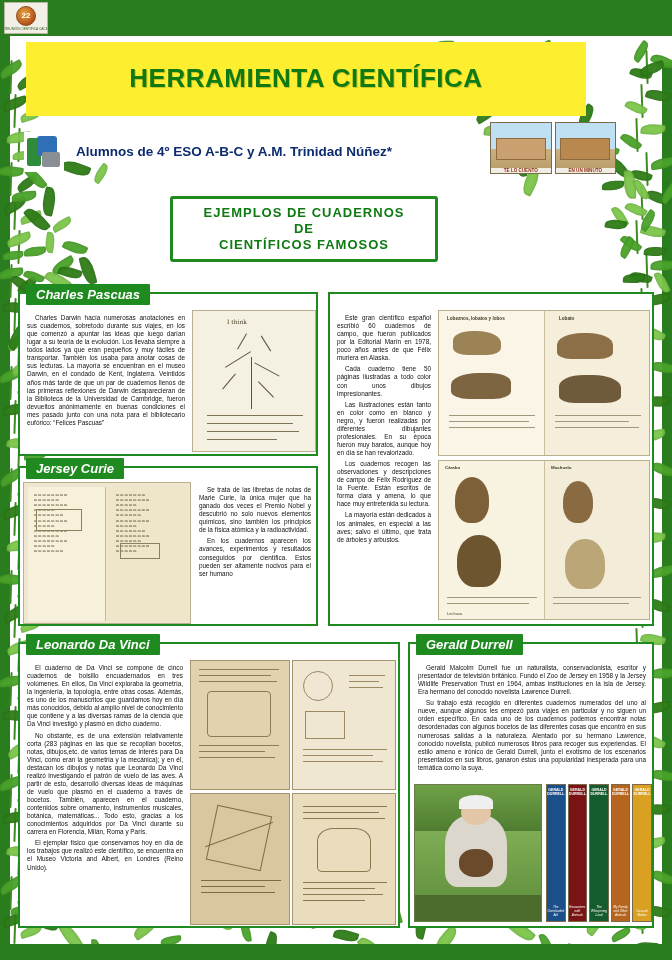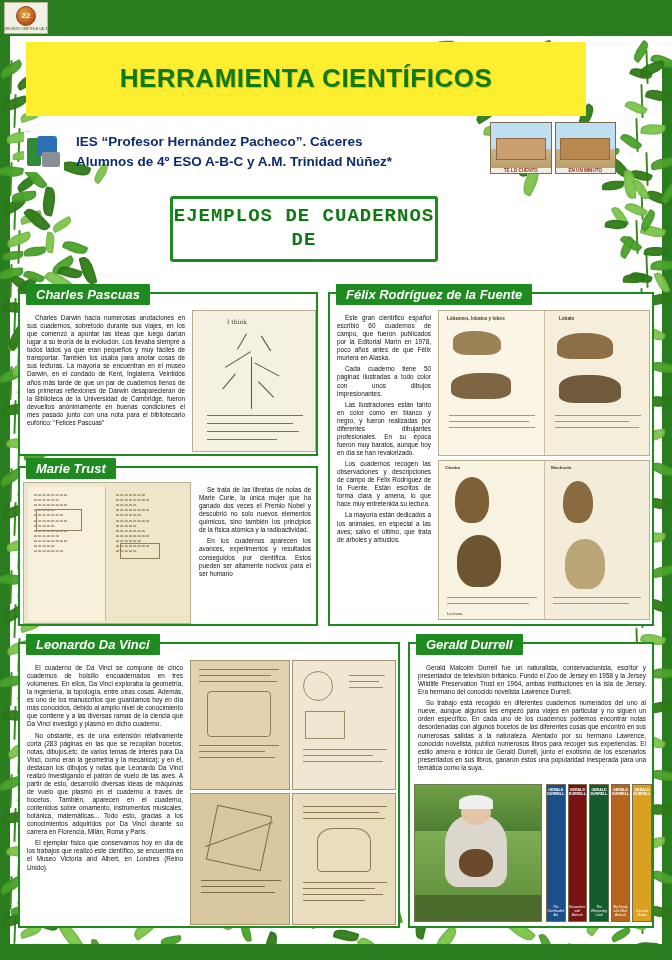--- a/index.html
+++ b/index.html
@@ -154,22 +154,22 @@
   .examples {
     position: absolute; top: 196px; left: 170px;
     width: 268px; height: 66px;
     background: #ffffff;
     border: 3px solid #1f8a1f;
     border-radius: 3px;
     z-index: 6;
     display: flex; flex-direction: column; align-items: center; justify-content: center;
   }
   .examples div {
-    color: #0f7a12; font-size: 19px; font-weight: bold; letter-spacing: 1px;
-    line-height: 1.25; text-align: center; font-family: Liberation Mono, monospace;
+    color: #0f7a12; font-size: 13px; font-weight: bold; letter-spacing: 1px;
+    line-height: 1.25; text-align: center;
   }
 
   
   .panel {
     position: absolute;
     background: #ffffff;
     border: 2px solid #1f8a1f;
     z-index: 6;
   }
   .panel-header {
@@ -287,49 +287,49 @@
     <div class="top-sub">“Cáceres 2023”</div>
   </div>
 
   <div class="logo-left">
     <div class="logo-badge">22</div>
     <div class="logo-caption">XXV REUNIÓN CIENTÍFICA CÁCERES</div>
   </div>
 
 
   <div class="title-box">
-    <div class="title-line">HERRAMIENTA CIENTÍFICOS</div>
+    <div class="title-line">HERRAMIENTA CIENTÍFICA</div>
   </div>
 
   <div class="authors">
     <div class="school-logo">
       <span class="sq1"></span>
         <span class="sq2"></span>
         <span class="sq3"></span>
     </div>
     <div class="authors-text">
-      <div>IES “Profesor Hernández Pacheco”. Cáceres</div>
       <div>Alumnos de 4º ESO A-B-C y A.M. Trinidad Núñez*</div>
     </div>
   </div>
 
   <div class="photo-pair">
     <div class="ph">
       <div class="bld"></div>
       <div class="cap">TE LO CUENTO</div>
     </div>
     <div class="ph">
       <div class="bld" style="background:#b9884f"></div>
       <div class="cap">EN UN MINUTO</div>
     </div>
   </div>
 
   <div class="examples">
     <div>EJEMPLOS DE CUADERNOS</div>
     <div>DE</div>
+    <div>CIENTÍFICOS FAMOSOS</div>
   </div>
 
   <div class="panel-header" id="hdr-darwin">Charles Pascuas</div>
   <div class="panel" id="panel-darwin">
     <div class="panel-body" id="darwin-text">
       <p>Charles Darwin hacía numerosas anotaciones en sus cuadernos, sobretodo durante sus viajes, en los que comenzó a apuntar las ideas que luego darían lugar a su teoría de la evolución. Los llevaba siempre a todos lados ya que eran pequeños y muy fáciles de transportar. También los usaba para anotar cosas de sus lecturas.  La mayoría se encuentran en el museo  Darwin, en el condado de Kent, Inglaterra. Veintidós años más tarde de que un par de cuadernos llenos de las primeras reflexiones de Darwin desaparecieran de la Biblioteca de la Universidad de Cambridge, fueron devueltos anónimamente en buenas condiciones el mes pasado junto con una nota para el bibliotecario eufórico: “Felices Pascuas”</p>
     </div>
     <div id="darwin-img">
       <div class="handwrite" style="top:6px;left:34px;font-size:6px;">I think</div>
       <div class="sketch-line" style="top:46px;left:58px;width:1px;height:52px;"></div>
@@ -339,37 +339,36 @@
       <div class="sketch-line" style="top:78px;left:62px;width:22px;height:1px;transform:rotate(46deg);"></div>
       <div class="sketch-line" style="top:30px;left:40px;width:18px;height:1px;transform:rotate(-60deg);"></div>
       <div class="sketch-line" style="top:32px;left:64px;width:18px;height:1px;transform:rotate(58deg);"></div>
       <div class="sketch-line" style="top:104px;left:14px;width:96px;height:1px;background:#7d7255;"></div>
       <div class="sketch-line" style="top:112px;left:14px;width:86px;height:1px;background:#7d7255;"></div>
       <div class="sketch-line" style="top:120px;left:14px;width:92px;height:1px;background:#7d7255;"></div>
       <div class="sketch-line" style="top:128px;left:14px;width:70px;height:1px;background:#7d7255;"></div>
     </div>
   </div>
 
-  <div class="panel-header" id="hdr-curie">Marie Trust</div>
+  <div class="panel-header" id="hdr-curie">Jersey Curie</div>
   <div class="panel" id="panel-curie">
     <div id="curie-img">
       <div style="position:absolute;top:4px;left:4px;width:78px;height:134px;background:#f7f0da;border-right:1px solid #c9bb94;"></div>
       <div style="position:absolute;top:4px;left:84px;width:80px;height:134px;background:#efe6c9;"></div>
       <div class="handwrite" style="top:10px;left:10px;width:64px;">m m m m m m m m<br>m m m m m m<br>m m m m m m m m<br>m m m m m<br>m m m m m m m<br>m m m m m m m m<br>m m m m m<br>m m m m m m m m<br>m m m m m m<br>m m m m m m m m<br>m m m m m<br>m m m m m m m</div>
       <div class="handwrite" style="top:10px;left:92px;width:66px;">m m m m m m m<br>m m m m m m m m<br>m m m m m<br>m m m m m m m m<br>m m m m m m<br>m m m m m m m m<br>m m m m m<br>m m m m m m m<br>m m m m m m m m<br>m m m m m m<br>m m m m m m m m<br>m m m m m</div>
       <div style="position:absolute;top:26px;left:12px;width:46px;height:22px;border:1px solid #8c7f5c;"></div>
       <div style="position:absolute;top:60px;left:96px;width:40px;height:16px;border:1px solid #8c7f5c;"></div>
     </div>
     <div class="panel-body" id="curie-text">
       <p>Se trata de las libretas de notas de Marie Curie, la única mujer que ha ganado dos veces el Premio Nobel y descubrió no solo nuevos elementos químicos, sino también los principios de la física atómica y la radioactividad.</p>
       <p>En los cuadernos aparecen los avances, experimentos y resultados conseguidos por científica. Estos pueden ser altamente nocivos para el ser humano</p>
     </div>
   </div>
 
-  <div class="panel-header" id="hdr-fuente">Félix Rodríguez de la Fuente</div>
   <div class="panel" id="panel-fuente">
     <div class="panel-body" id="fuente-text">
       <p>Este gran científico español escribió 60 cuadernos de campo, que fueron publicados por la Editorial Marín en 1978, poco años antes de que Félix muriera en Alaska.</p>
       <p>Cada cuaderno tiene 50 páginas ilustradas a todo color con unos dibujos impresionantes.</p>
       <p>Las ilustraciones están tanto en color como en blanco y negro, y fueron realizadas por diferentes dibujantes profesionales. En su época fueron muy baratos, aunque hoy en día se han revalorizado.</p>
       <p>Los cuadernos recogen las observaciones y descripciones de campo de Félix Rodríguez de la Fuente. Están escritos de forma clara y amena, lo que hace muy entretenida su lectura.</p>
       <p>La mayoría están dedicados a los animales, en especial a las aves; salvo el último, que trata de árboles y arbustos.</p>
     </div>
 
     <div id="fuente-img1">

